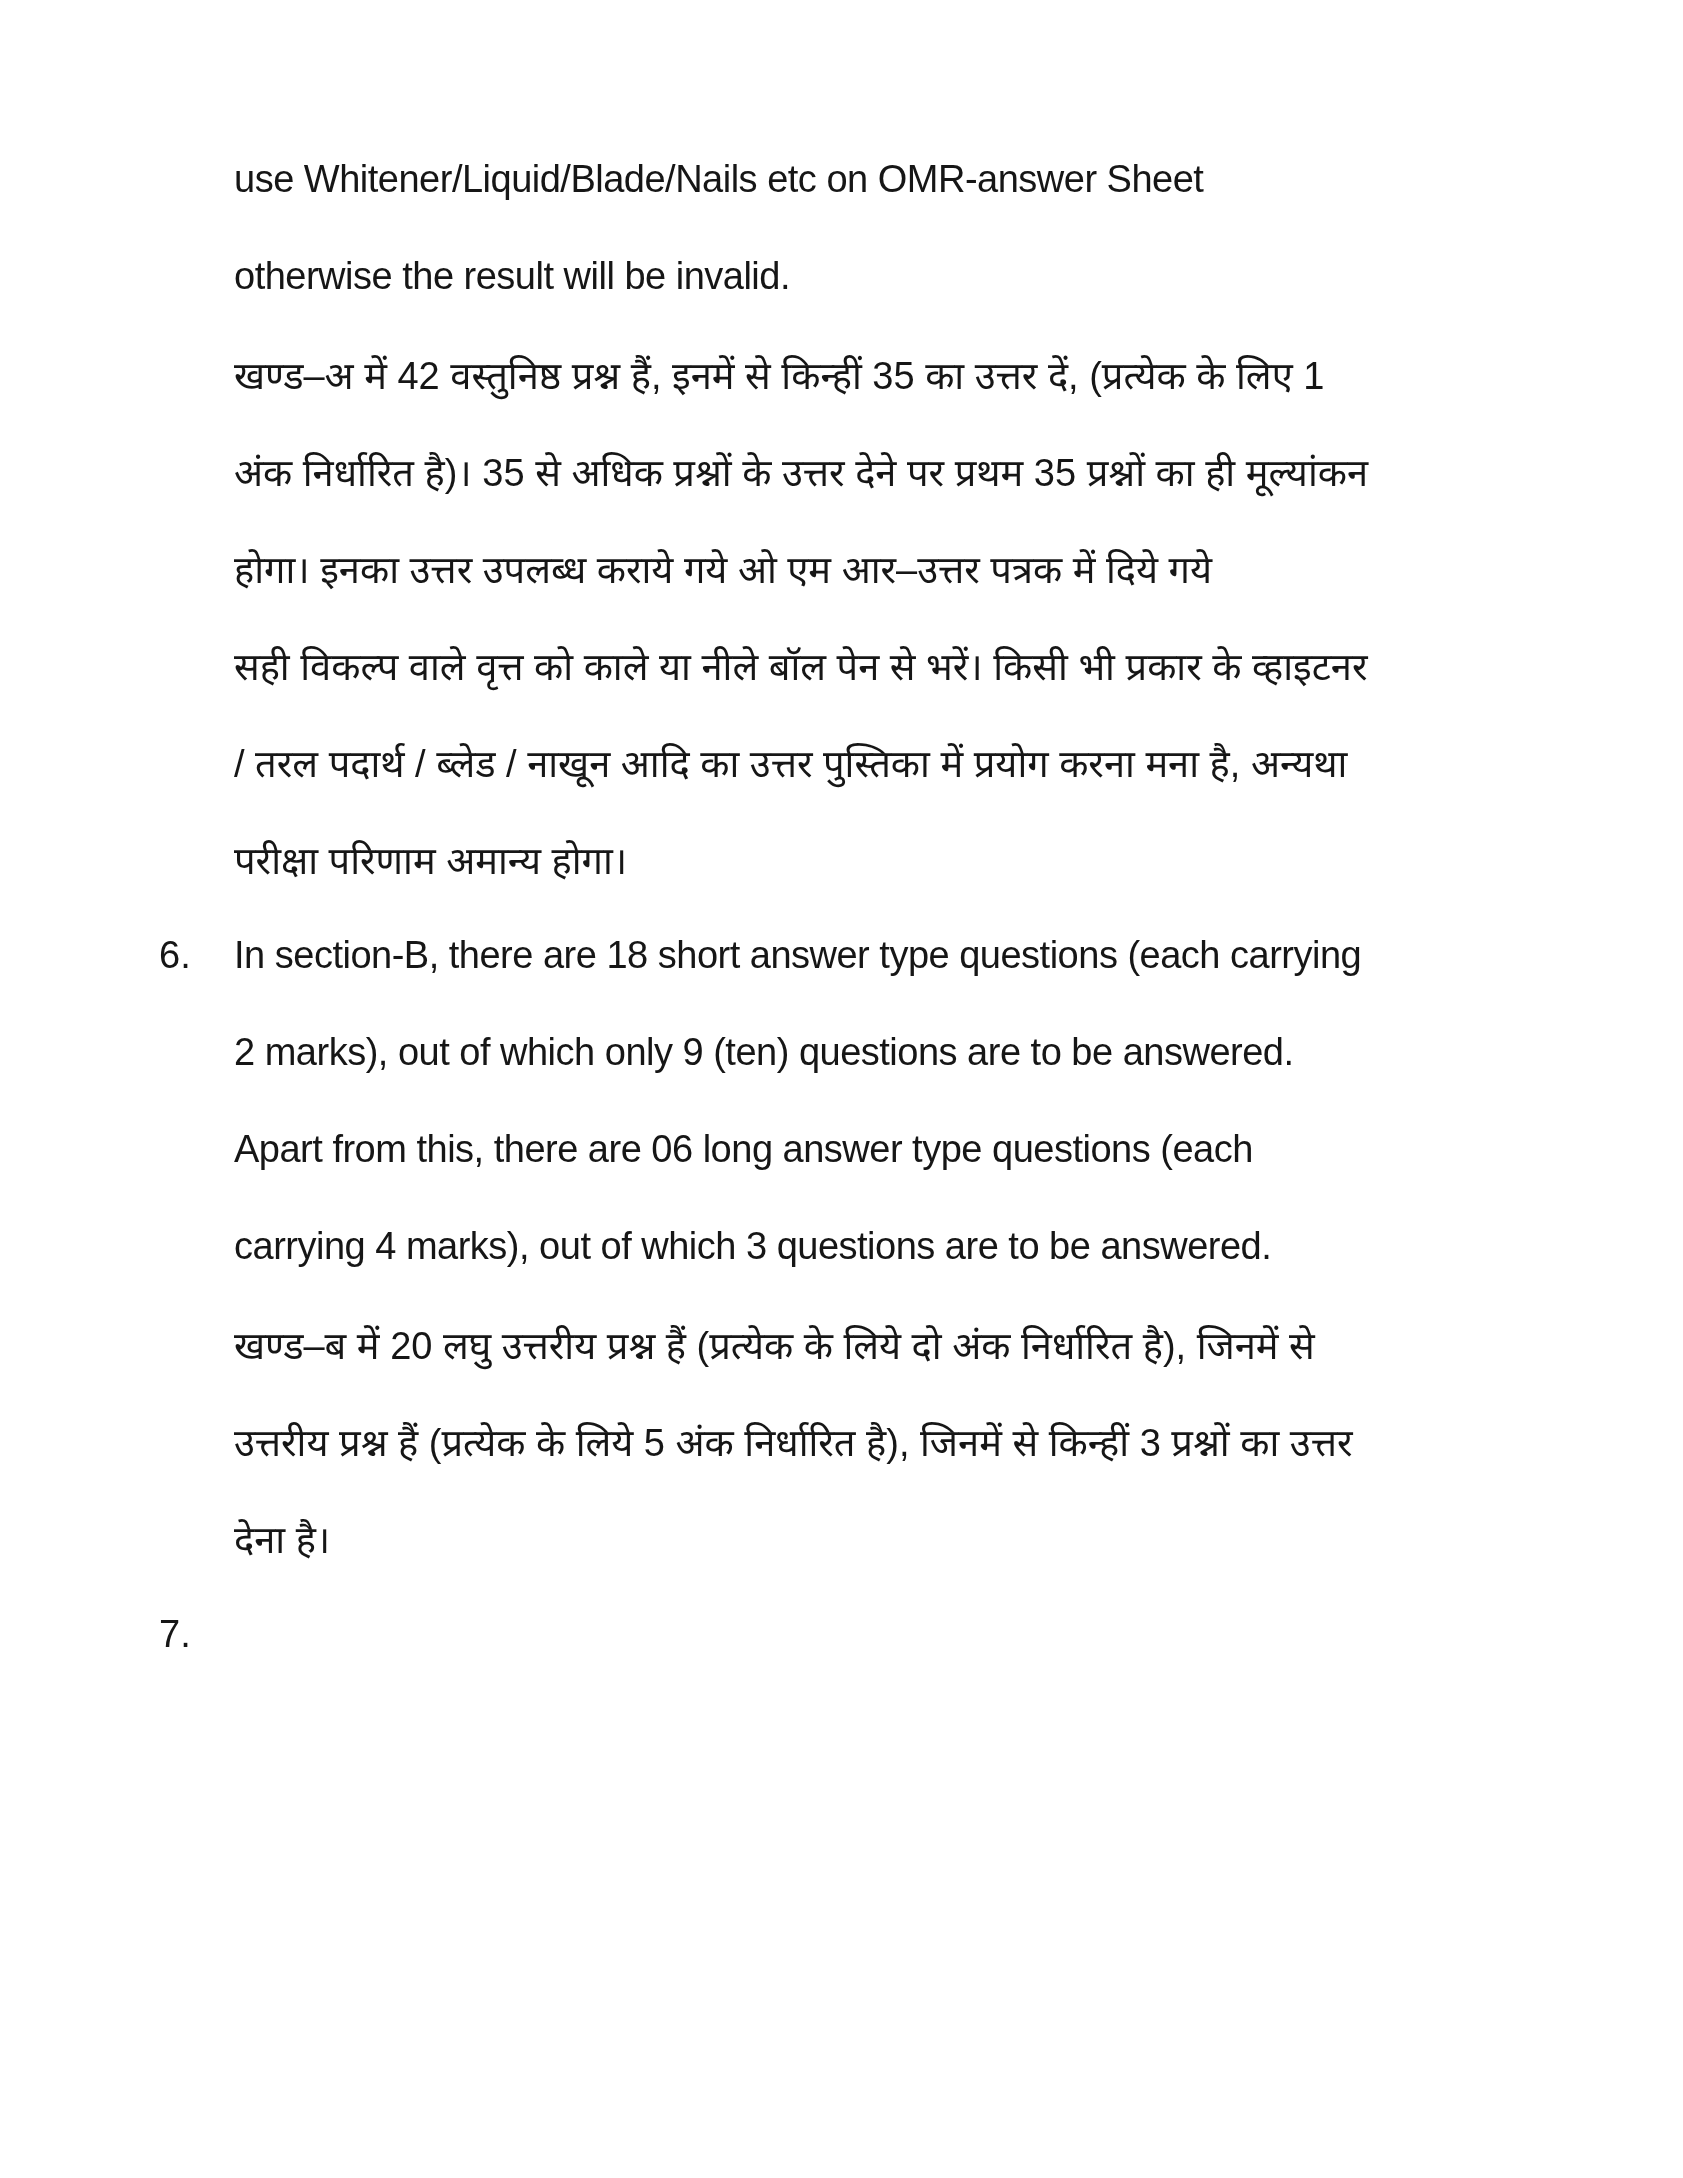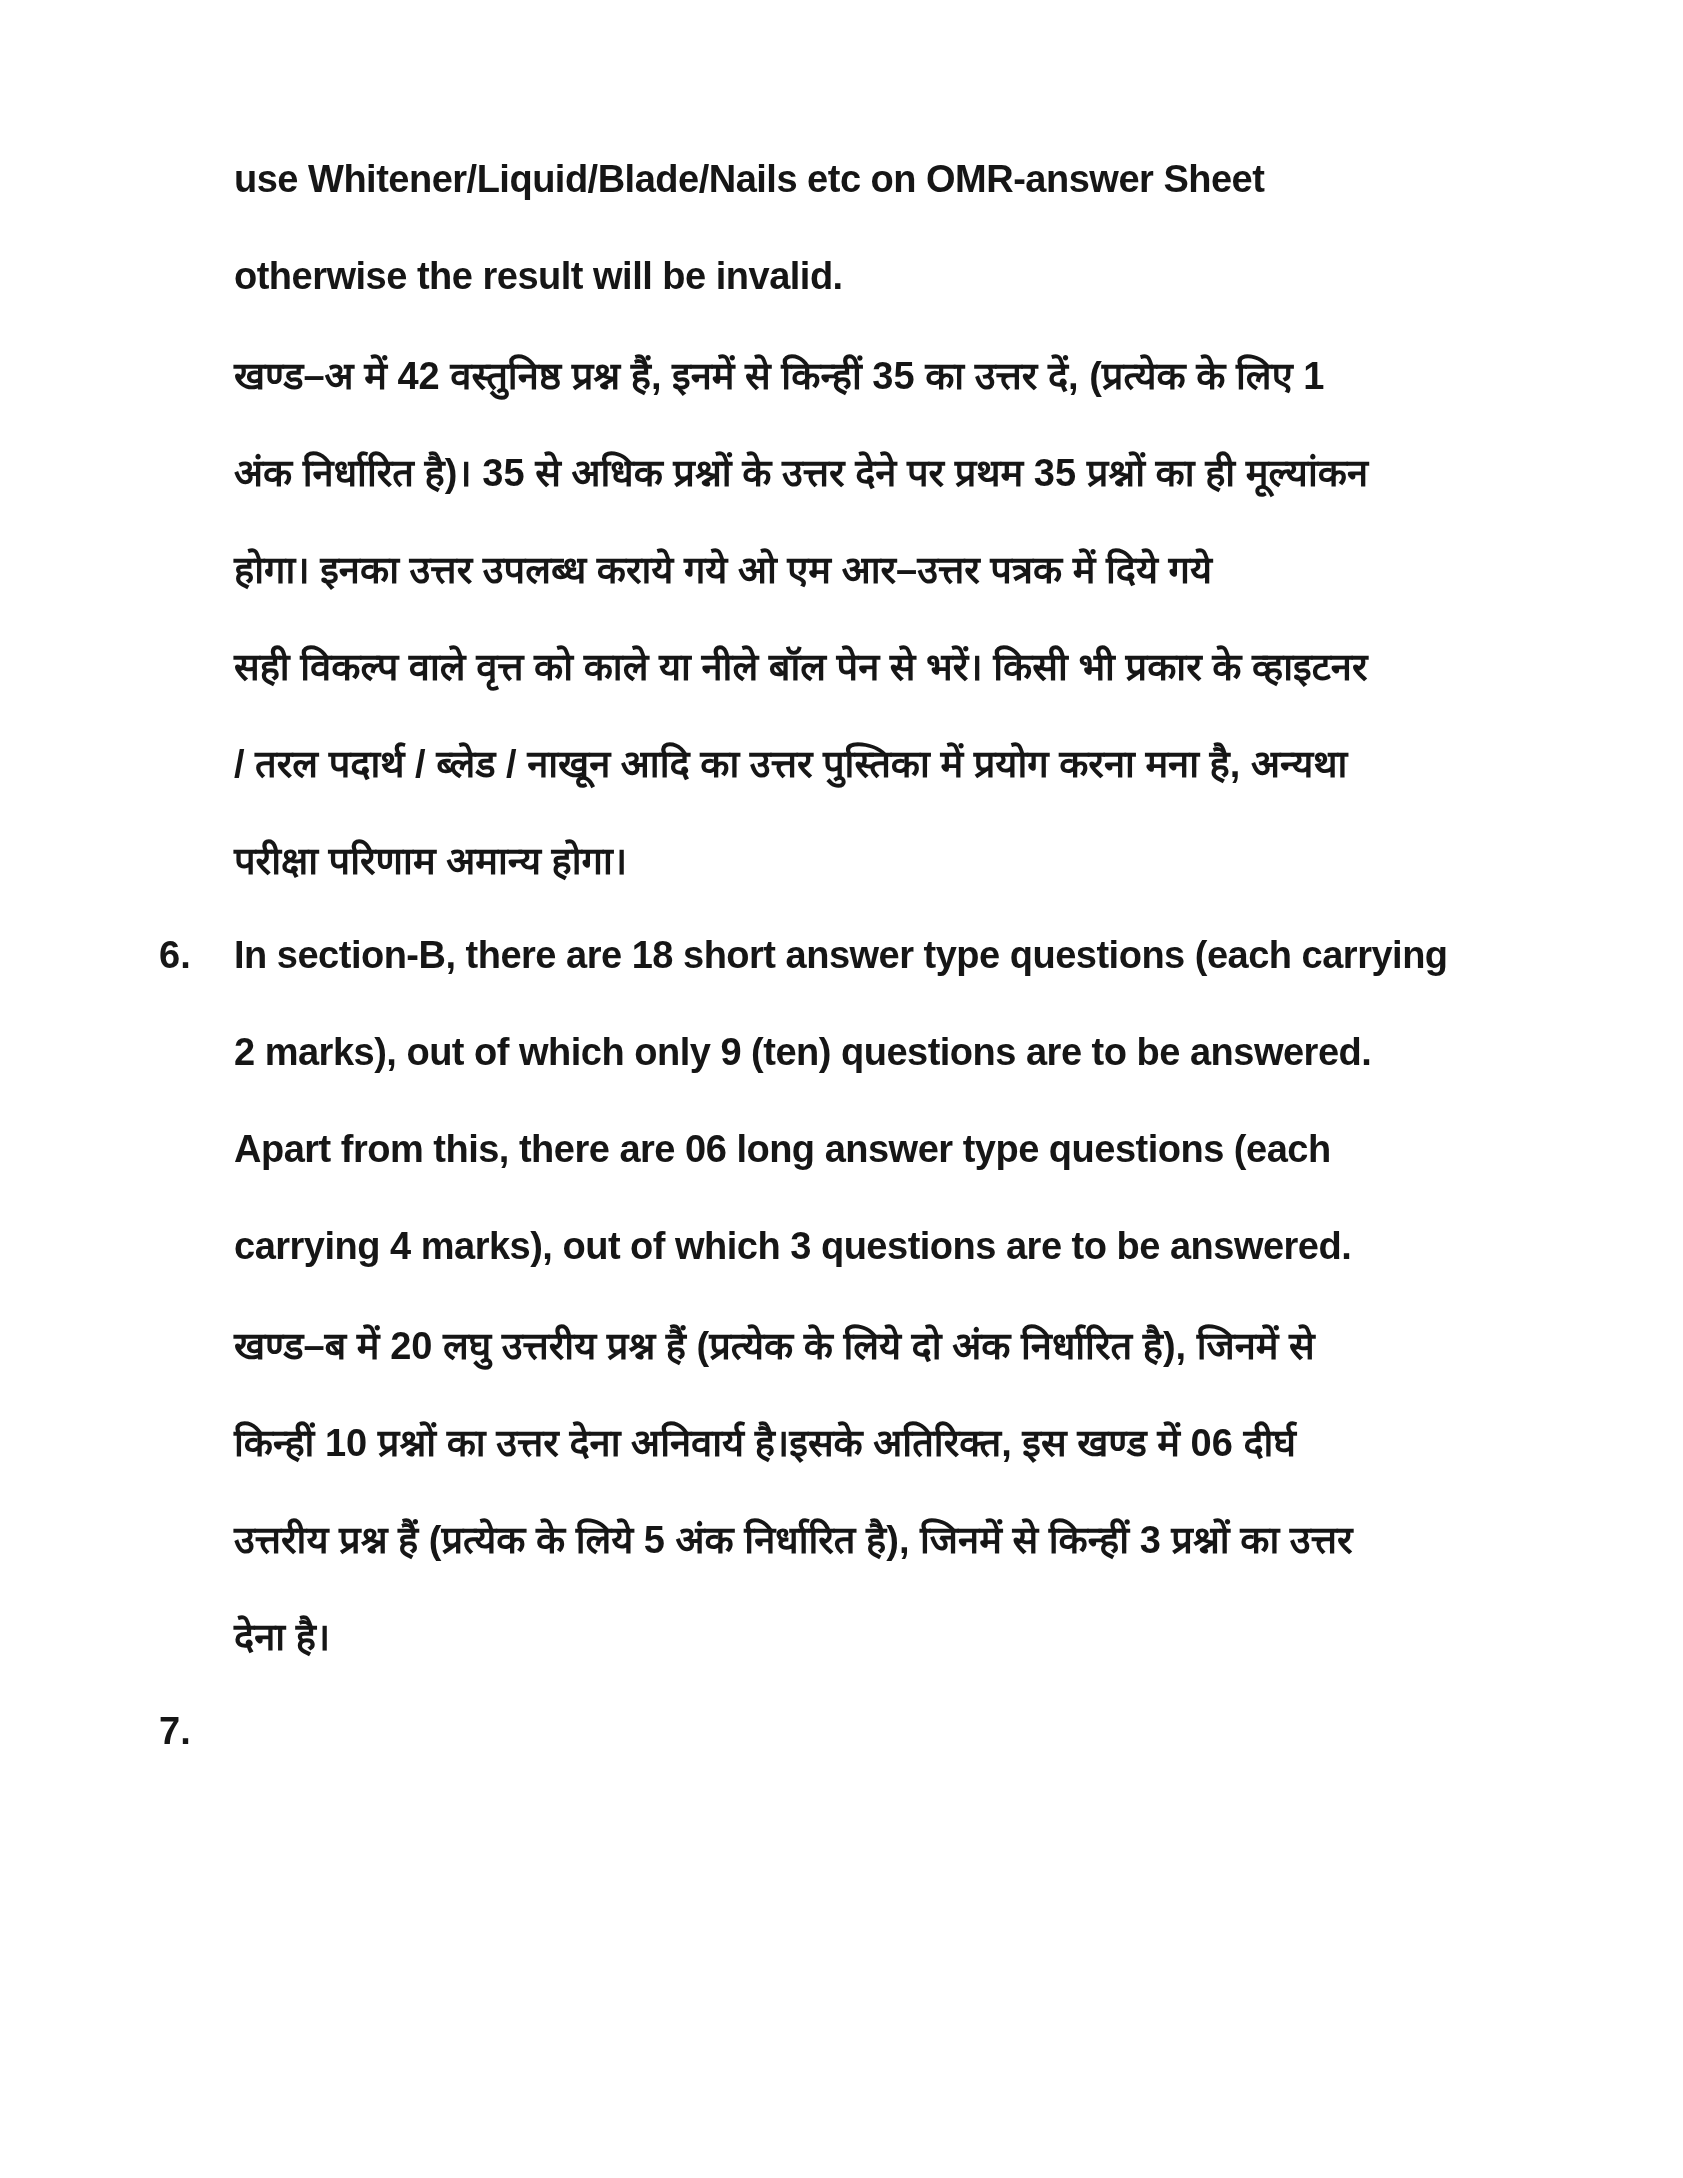--- a/index.html
+++ b/index.html
@@ -14,21 +14,20 @@
     font-family: "Liberation Sans", sans-serif;
     color: #161616;
     overflow: hidden;
   }
   .page {
     position: relative;
     box-sizing: border-box;
     width: 1683px;
     height: 1918px;
     padding: 131px 47px 0 234px;
-    font-weight: bold;
   }
   .item {
     position: relative;
   }
   .line {
     height: 97px;
     display: flex;
     align-items: center;
     white-space: nowrap;
     overflow: visible;
@@ -67,21 +66,20 @@
     <div class="line hi">परीक्षा परिणाम अमान्य होगा।</div>
   </section>
 
   <section class="item">
     <span class="num">6.</span>
     <div class="line en">In section-B, there are 18 short answer type questions (each carrying</div>
     <div class="line en">2 marks), out of which only 9 (ten) questions are to be answered.</div>
     <div class="line en">Apart from this, there are 06 long answer type questions (each</div>
     <div class="line en">carrying 4 marks), out of which 3 questions are to be answered.</div>
     <div class="line hi">खण्ड–ब में 20 लघु उत्तरीय प्रश्न हैं (प्रत्येक के लिये दो अंक निर्धारित है), जिनमें से</div>
-    <div class="line hi">किन्हीं 10 प्रश्नों का उत्तर देना अनिवार्य है।इसके अतिरिक्त, इस खण्ड में 06 दीर्घ</div>
     <div class="line hi">उत्तरीय प्रश्न हैं (प्रत्येक के लिये 5 अंक निर्धारित है), जिनमें से किन्हीं 3 प्रश्नों का उत्तर</div>
     <div class="line hi">देना है।</div>
   </section>
 
   <section class="item">
     <span class="num">7.</span>
   </section>
 
 </div>
 

